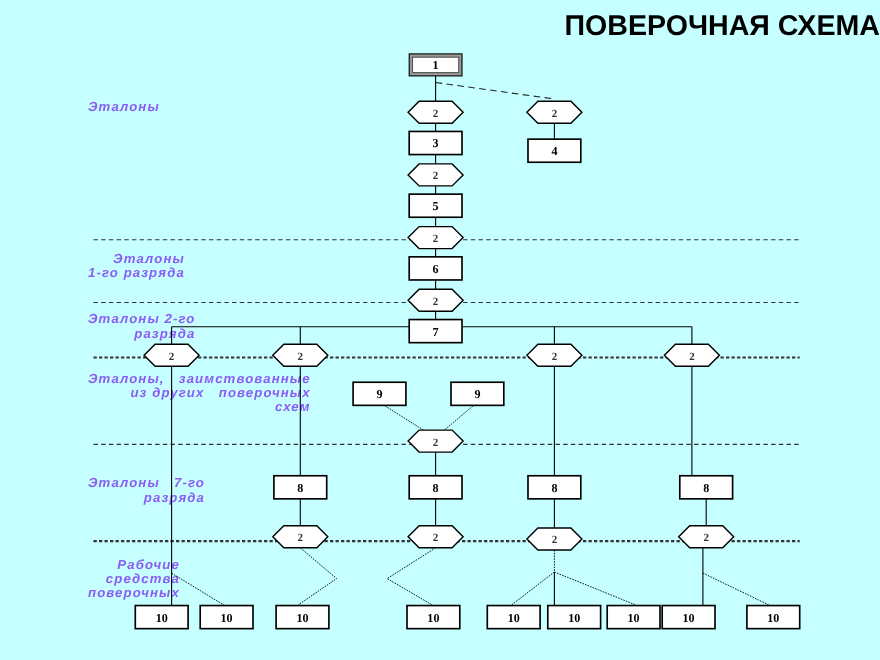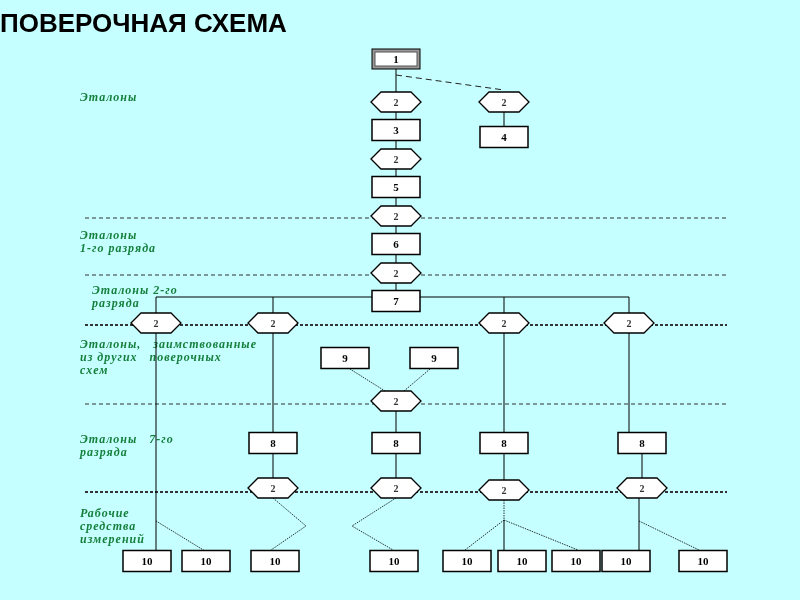--- a/index.html
+++ b/index.html
@@ -4,58 +4,59 @@
 <style>
   html, body { margin: 0; padding: 0; }
   body {
     width: 800px; height: 600px; overflow: hidden;
     background: #c6ffff;
     position: relative;
     font-family: "Liberation Serif", serif;
   }
   #title {
     position: absolute; left: 0; top: 8px; width: 800px;
-    text-align: left;
+    text-align: right;
     font-family: "Liberation Sans", sans-serif;
     font-weight: bold; font-size: 26px; color: #000;
     letter-spacing: 0px;
   }
   #diagram { position: absolute; left: 0; top: 0; }
   .lbl {
     position: absolute;
-    font-family: Liberation Serif, serif;
+    font-family: Liberation Sans, sans-serif;
     font-style: italic; font-weight: bold;
     font-size: 12px; line-height: 13px;
-    color: #15803d;
+    color: #8b5cf6;
     white-space: pre;
     letter-spacing: 1px;
+    text-align: right;
   }
   svg text {
     font-family: "Liberation Serif", serif;
     font-weight: bold;
   }
 </style>
 </head>
 <body>
 
 <div id="title">ПОВЕРОЧНАЯ СХЕМА</div>
 
 <div class="lbl" style="left:80px; top:91px;">Эталоны</div>
 <div class="lbl" style="left:80px; top:229px;">Эталоны
 1-го разряда</div>
-<div class="lbl" style="left:92px; top:284px;">Эталоны 2-го
+<div class="lbl" style="left:80px; top:284px;">Эталоны 2-го
 разряда</div>
 <div class="lbl" style="left:80px; top:338px;">Эталоны,   заимствованные
 из других   поверочных
 схем</div>
 <div class="lbl" style="left:80px; top:433px;">Эталоны   7-го
 разряда</div>
 <div class="lbl" style="left:80px; top:507px;">Рабочие
 средства
-измерений</div>
+поверочных</div>
 
 <svg id="diagram" width="800" height="600">
   <g id="separators">
       <line x1="85" y1="218" x2="727" y2="218" stroke="#333333" stroke-width="1" stroke-dasharray="4 3"></line>
       <line x1="85" y1="275" x2="727" y2="275" stroke="#333333" stroke-width="1" stroke-dasharray="4 3"></line>
       <line x1="85" y1="325" x2="727" y2="325" stroke="#333333" stroke-width="2" stroke-dasharray="3 2"></line>
       <line x1="85" y1="404" x2="727" y2="404" stroke="#333333" stroke-width="1" stroke-dasharray="4 3"></line>
       <line x1="85" y1="492" x2="727" y2="492" stroke="#333333" stroke-width="2" stroke-dasharray="3 2"></line>
     </g>
   <g id="edges">

